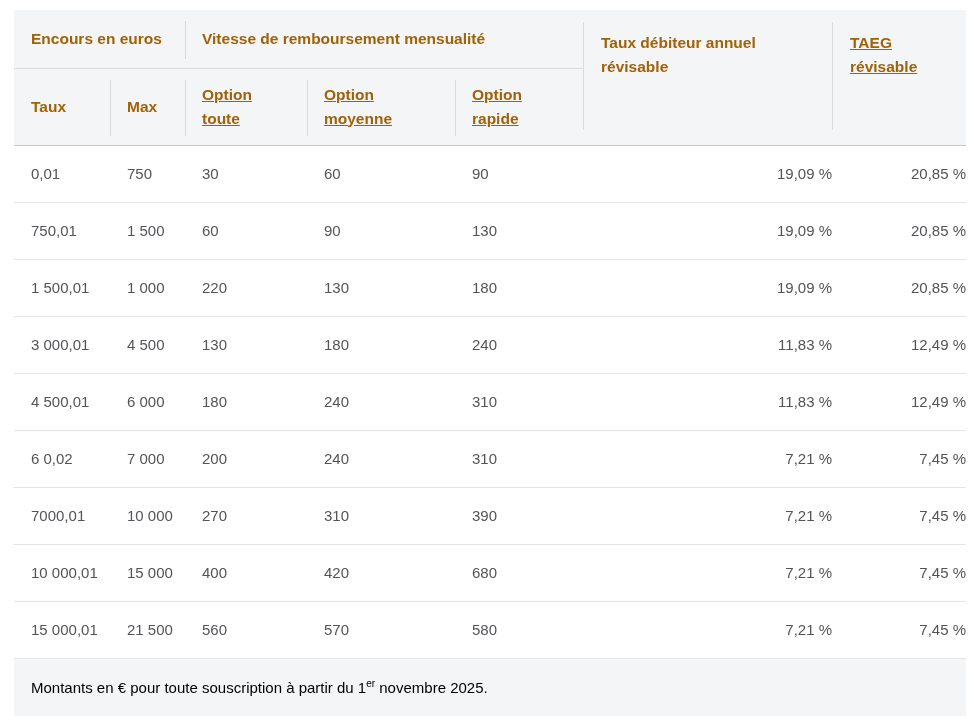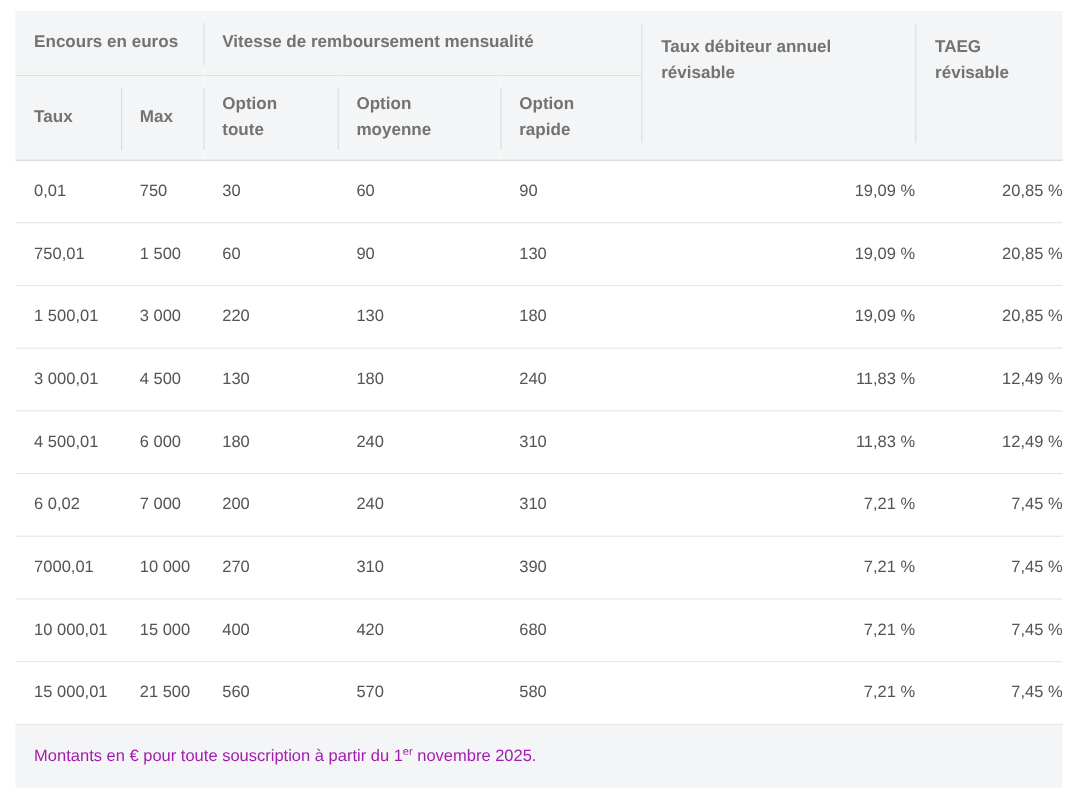--- a/index.html
+++ b/index.html
@@ -18,21 +18,21 @@
   table {
     border-collapse: collapse;
     table-layout: fixed;
     width: 952px;
   }
   
   thead th {
     background: #f4f5f6;
     font-size: 15.5px;
     font-weight: 700;
-    color: #737373;
+    color: #a16207;
     text-align: left;
     padding: 0 8px 0 17px;
     position: relative;
     line-height: 24px;
   }
   tr.group-row th { height: 58px; vertical-align: middle; }
   tr.group-row th.span2 {
     vertical-align: top;
     padding-top: 21px;
     height: auto;
@@ -45,21 +45,21 @@
     position: absolute;
     left: 0; top: 11px; bottom: 9px;
     width: 1px;
     background: #d8dadc;
   }
   tr.group-row th.span2.vline::before { top: 12px; bottom: 15px; }
   
   th.group-under { border-bottom: 1px solid #dadcde; }
   
   tr.sub-row th, th.span2 { border-bottom: 1px solid #c5c7c9; }
-  .hdr-narrow { display: inline-block; max-width: 80px; }
+  .hdr-narrow { display: inline-block; max-width: 80px; text-decoration: underline; }
   .hdr-med { display: inline-block; max-width: 175px; }
   
   tbody td {
     height: 57px;
     border-bottom: 1px solid #e4e5e6;
     font-size: 15px;
     color: #525457;
     padding: 0 0 0 17px;
     background: #ffffff;
     vertical-align: middle;
@@ -67,21 +67,21 @@
   tbody td.pct { text-align: right; padding: 0; }
   
   .footnote {
     width: 952px;
     height: 57px;
     background: #f4f5f6;
     display: flex;
     align-items: center;
     padding-left: 17px;
     font-size: 15px;
-    color: #a21caf;
+    color: #000000;
   }
   .footnote sup {
     font-size: 10px;
     line-height: 0;
     vertical-align: super;
   }
 </style>
 </head>
 <body>
 
@@ -143,21 +143,21 @@
           <td>750,01</td>
           <td>1 500</td>
           <td>60</td>
           <td>90</td>
           <td>130</td>
           <td class="pct">19,09 %</td>
           <td class="pct">20,85 %</td>
         </tr>
         <tr>
           <td>1 500,01</td>
-          <td>3 000</td>
+          <td>1 000</td>
           <td>220</td>
           <td>130</td>
           <td>180</td>
           <td class="pct">19,09 %</td>
           <td class="pct">20,85 %</td>
         </tr>
         <tr>
           <td>3 000,01</td>
           <td>4 500</td>
           <td>130</td>

